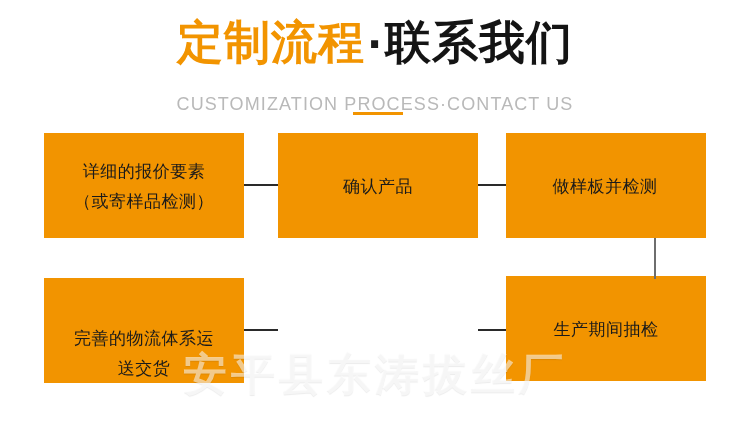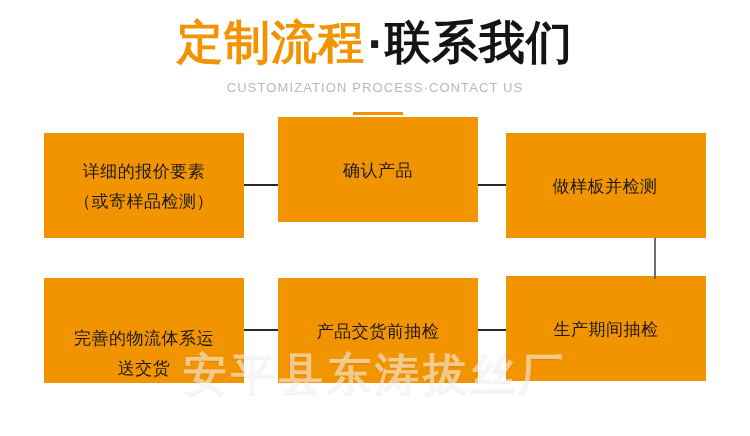--- a/index.html
+++ b/index.html
@@ -41,23 +41,23 @@
     font-weight: bold;
     letter-spacing: 1px;
     white-space: nowrap;
     font-family: "DejaVu Sans", "Liberation Sans", sans-serif;
   }
   .title .t-orange { color: #F29400; }
   .title .t-dot    { color: #1b1b1b; font-size: 40px; padding: 0 2px; }
   .title .t-black  { color: #141414; }
 
   .subtitle {
-    margin: 0;
+    margin: 16px;
     padding-top: 4px;
-    font-size: 13px;
+    font-size: 18px;
     line-height: 24px;
     letter-spacing: 1.1px;
     color: #b9b9b9;
     font-weight: normal;
     white-space: nowrap;
     font-family: "Liberation Sans", sans-serif;
   }
 
   .divider {
     position: absolute;
@@ -90,21 +90,21 @@
     font-family: "DejaVu Sans", "Liberation Sans", sans-serif;
     letter-spacing: 0.5px;
     box-sizing: border-box;
     padding: 0 10px;
     z-index: 3;
   }
   .box .box-text { display: block; white-space: pre-line; }
 
   
   .box-r1c1 { left: 44px;  top: 133px; width: 200px; height: 105px; }
-  .box-r1c2 { left: 278px; top: 117px; width: 200px; height: 105px; }
+  .box-r1c2 { left: 278px; top: 133px; width: 200px; height: 105px; }
   .box-r1c3 { left: 506px; top: 133px; width: 200px; height: 105px; padding-left: 8px; }
   
   .box-r2c1 { left: 44px;  top: 278px; width: 200px; height: 105px; align-items: flex-end; }
   .box-r2c2 { left: 278px; top: 278px; width: 200px; height: 105px; }
   .box-r2c3 { left: 506px; top: 276px; width: 200px; height: 105px; }
 
   
   .conn {
     position: absolute;
     background: #2a2a2a;
@@ -169,23 +169,20 @@
 
     <div class="conn conn-v1"></div>
 
     <div class="box box-r2c1">
       <span class="box-text">完善的物流体系运
 送交货</span>
     </div>
 
     <div class="conn conn-h3"></div>
 
-    <div class="box box-r2c2">
-      <span class="box-text">产品交货前抽检</span>
-    </div>
 
     <div class="conn conn-h4"></div>
 
     <div class="box box-r2c3">
       <span class="box-text">生产期间抽检</span>
     </div>
 
   </div>
 
   <div class="watermark">安平县东涛拔丝厂</div>

